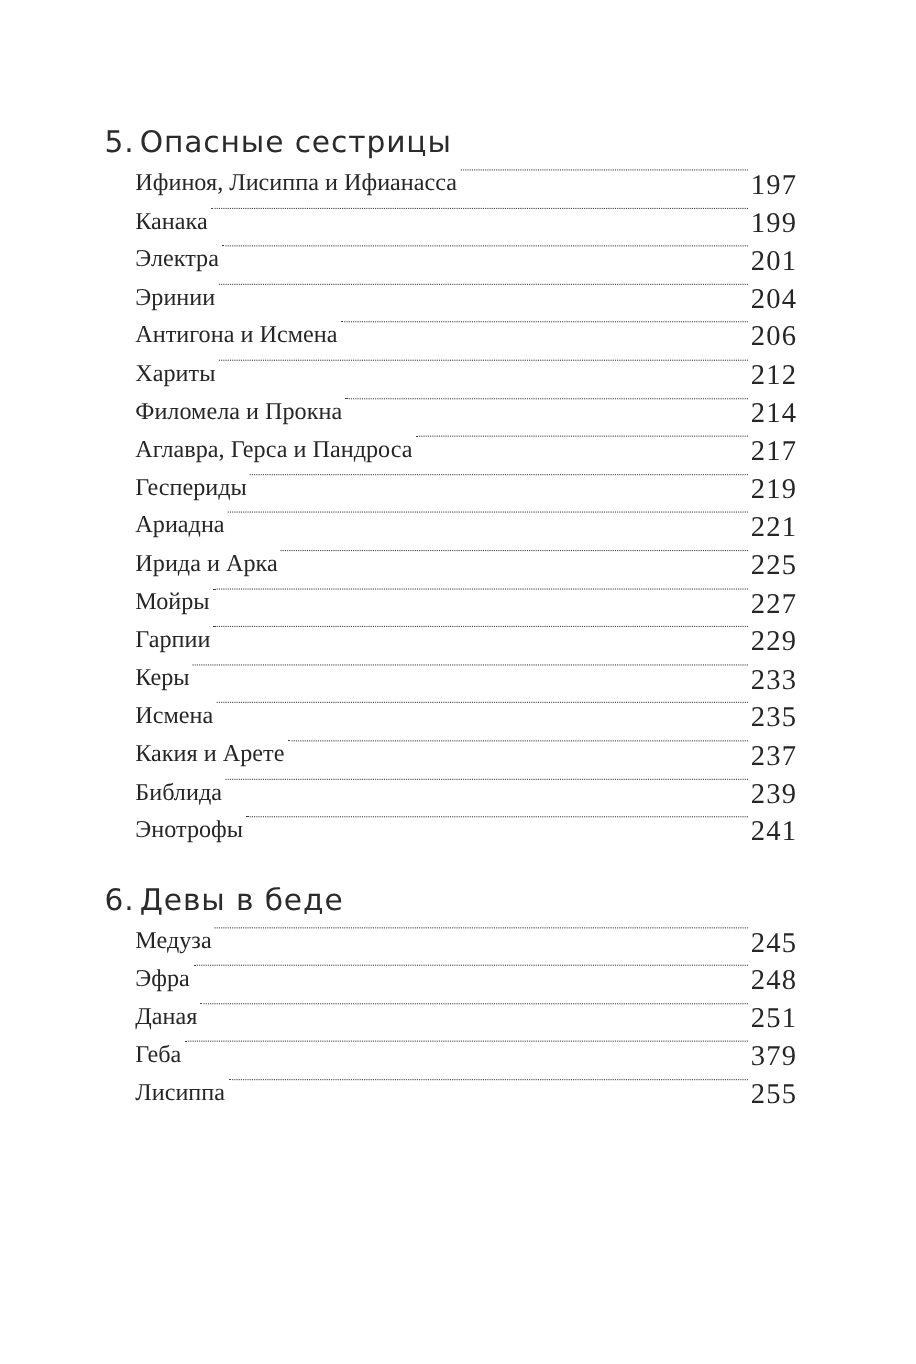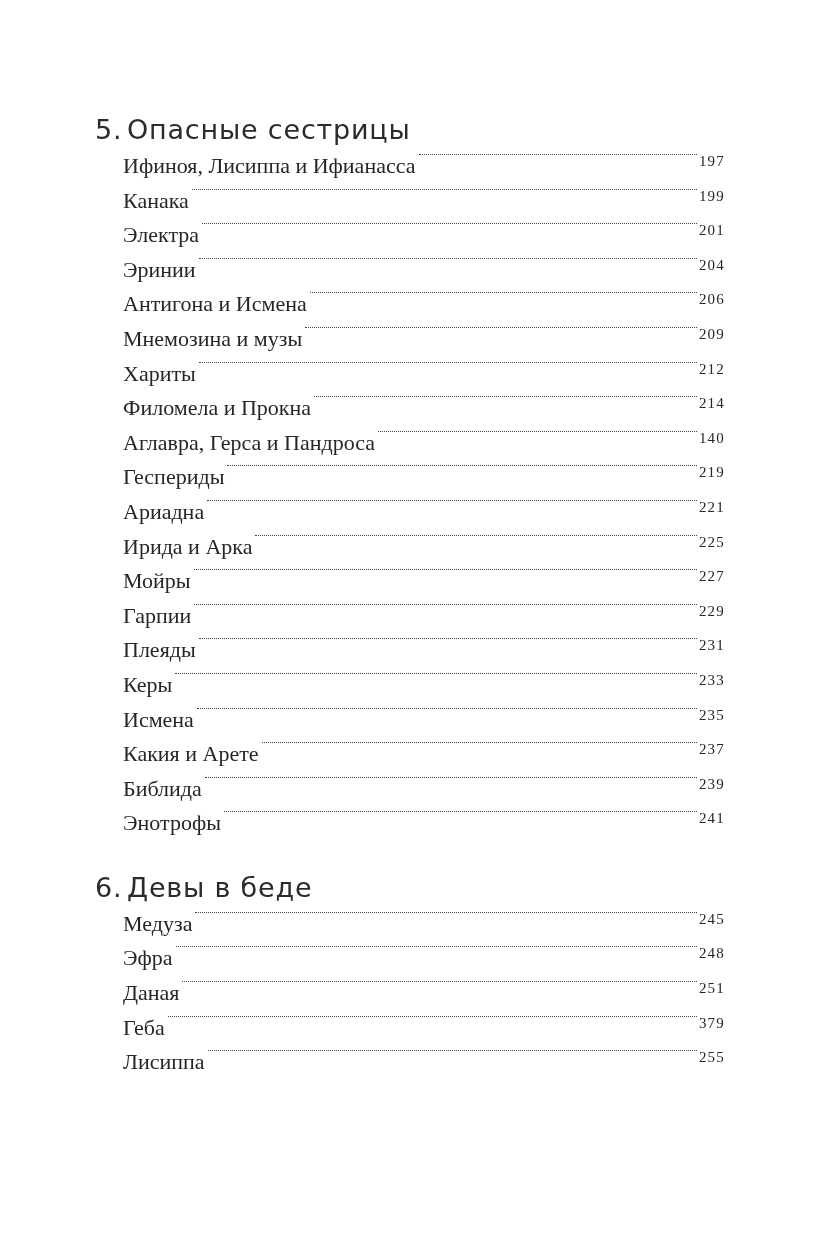--- a/index.html
+++ b/index.html
@@ -51,21 +51,21 @@
     white-space: nowrap;
   }
   .toc-leader {
     flex: 1 1 auto;
     border-bottom: 1.5px dotted #404040;
     margin: 0 2px 5px 3px;
     min-width: 12px;
   }
   .toc-page {
     font-family: "Liberation Serif", "DejaVu Serif", serif;
-    font-size: 15px;
+    font-size: 26px;
     line-height: 1.05;
     letter-spacing: 1.2px;
     color: #262626;
     white-space: nowrap;
     font-feature-settings: "onum" 1;
   }
 </style>
 </head>
 <body>
 
@@ -100,42 +100,37 @@
     <span class="toc-leader"></span>
     <span class="toc-page">204</span>
   </li>
 
   <li class="toc-row">
     <span class="toc-label">Антигона и Исмена</span>
     <span class="toc-leader"></span>
     <span class="toc-page">206</span>
   </li>
 
-  <li class="toc-row">
-    <span class="toc-label">Мнемозина и музы</span>
-    <span class="toc-leader"></span>
-    <span class="toc-page">209</span>
-  </li>
 
   <li class="toc-row">
     <span class="toc-label">Хариты</span>
     <span class="toc-leader"></span>
     <span class="toc-page">212</span>
   </li>
 
   <li class="toc-row">
     <span class="toc-label">Филомела и Прокна</span>
     <span class="toc-leader"></span>
     <span class="toc-page">214</span>
   </li>
 
   <li class="toc-row">
     <span class="toc-label">Аглавра, Герса и Пандроса</span>
     <span class="toc-leader"></span>
-    <span class="toc-page">140</span>
+    <span class="toc-page">217</span>
   </li>
 
   <li class="toc-row">
     <span class="toc-label">Геспериды</span>
     <span class="toc-leader"></span>
     <span class="toc-page">219</span>
   </li>
 
   <li class="toc-row">
     <span class="toc-label">Ариадна</span>
@@ -154,25 +149,20 @@
     <span class="toc-leader"></span>
     <span class="toc-page">227</span>
   </li>
 
   <li class="toc-row">
     <span class="toc-label">Гарпии</span>
     <span class="toc-leader"></span>
     <span class="toc-page">229</span>
   </li>
 
-  <li class="toc-row">
-    <span class="toc-label">Плеяды</span>
-    <span class="toc-leader"></span>
-    <span class="toc-page">231</span>
-  </li>
 
   <li class="toc-row">
     <span class="toc-label">Керы</span>
     <span class="toc-leader"></span>
     <span class="toc-page">233</span>
   </li>
 
   <li class="toc-row">
     <span class="toc-label">Исмена</span>
     <span class="toc-leader"></span>

